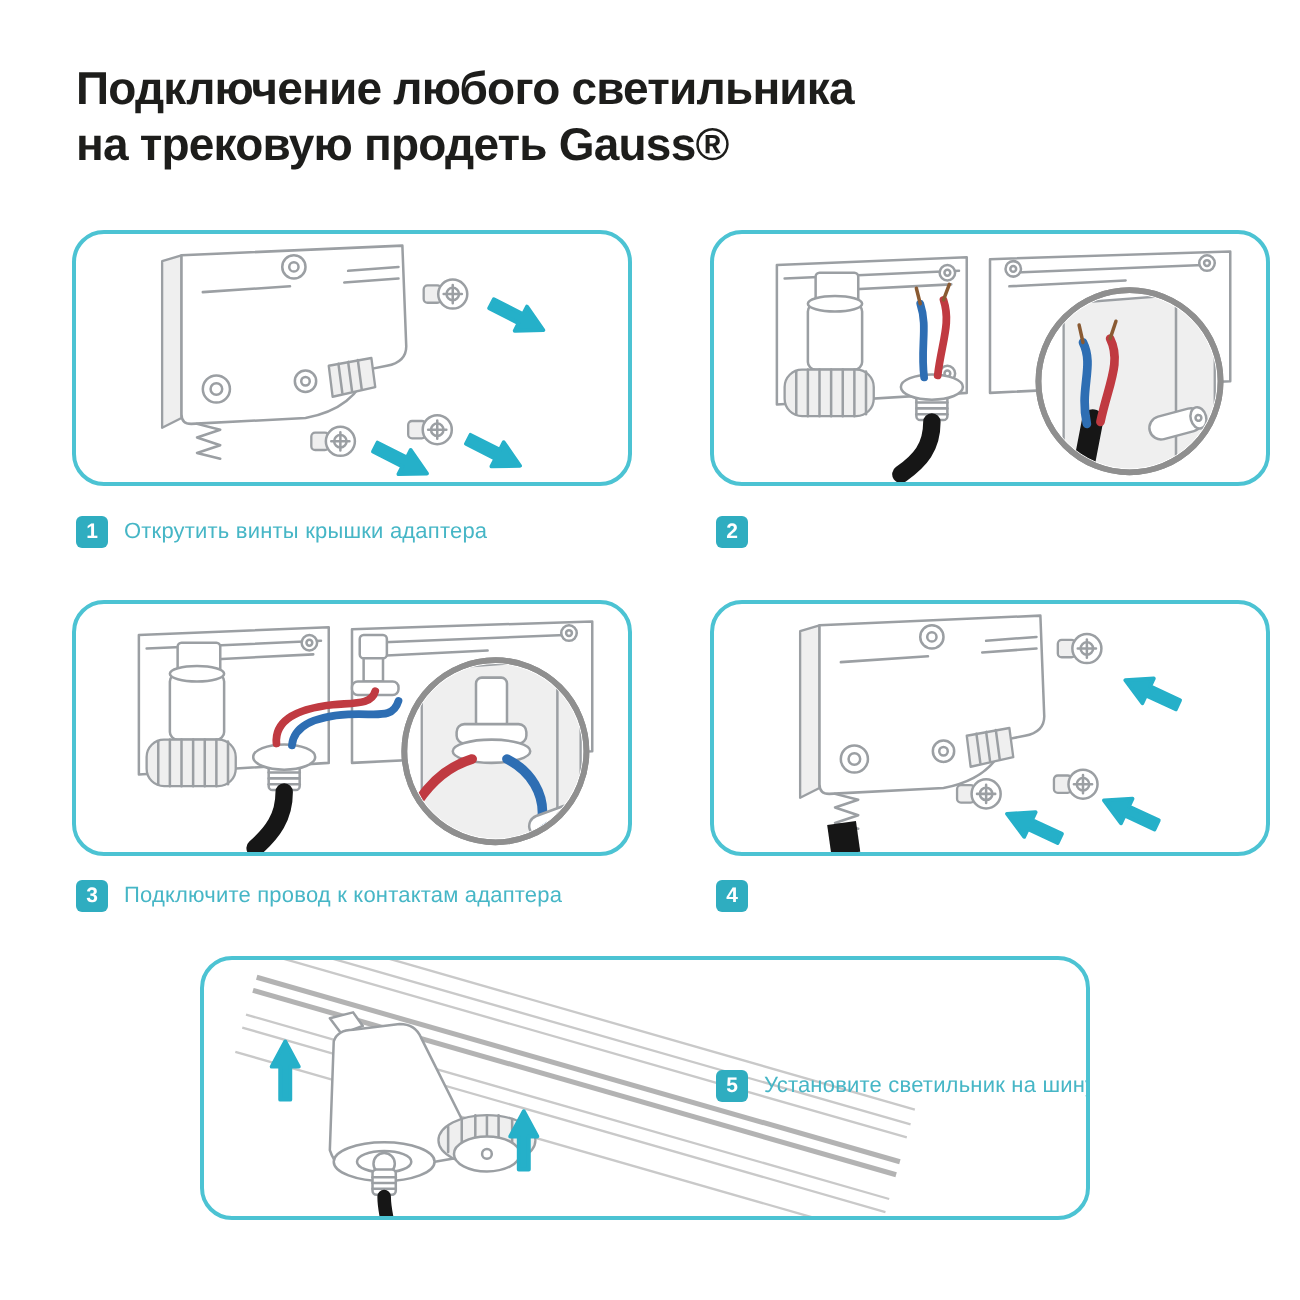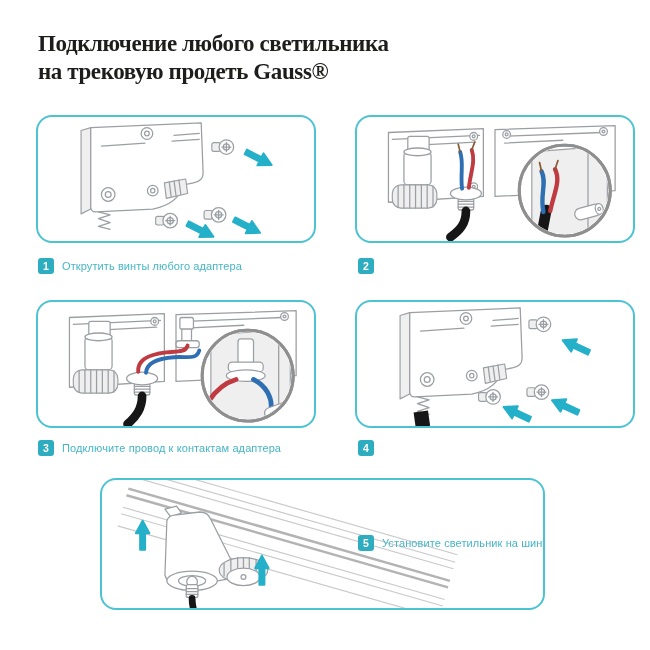--- a/index.html
+++ b/index.html
@@ -11,21 +11,21 @@
     --wire-red:#c03a41;
     --wire-blue:#2e6eb3;
     --cable-black:#161616;
     --line-gray:#9b9fa3;
     --light-fill:#efefef;
   }
   html,body{margin:0;padding:0;background:#fff;}
   #canvas{position:relative;width:650px;height:650px;background:#fff;overflow:hidden;
           font-family:"Liberation Sans",sans-serif;}
   .title{position:absolute;left:38px;top:30px;font-weight:700;font-size:23px;
-         line-height:28px;letter-spacing:-0.4px;color:var(--title-text);font-family:Liberation Serif, serif;}
+         line-height:28px;letter-spacing:-0.4px;color:var(--title-text);}
   .panel{position:absolute;border:2px solid var(--panel-border);border-radius:16px;
          background:#fff;overflow:hidden;box-sizing:border-box;}
   #panel1{left:36px;top:115px;width:280px;height:128px;}
   #panel2{left:355px;top:115px;width:280px;height:128px;}
   #panel3{left:36px;top:300px;width:280px;height:128px;}
   #panel4{left:355px;top:300px;width:280px;height:128px;}
   #panel5{left:100px;top:478px;width:445px;height:132px;}
   .panel svg{display:block;width:100%;height:100%;}
   .caption{position:absolute;display:flex;align-items:center;gap:8px;white-space:nowrap;}
   #caption1{left:38px;top:258px;}
@@ -356,21 +356,21 @@
         </g>
     </svg>
     <div class="caption" id="caption5">
       <span class="badge">5</span>
       <span class="caption-label">Установите светильник на шину</span>
     </div>
   </div>
 
   <div class="caption" id="caption1">
     <span class="badge">1</span>
-    <span class="caption-label">Открутить винты любого адаптера</span>
+    <span class="caption-label">Открутить винты крышки адаптера</span>
   </div>
   <div class="caption" id="caption2">
     <span class="badge">2</span>
   </div>
   <div class="caption" id="caption3">
     <span class="badge">3</span>
     <span class="caption-label">Подключите провод к контактам адаптера</span>
   </div>
   <div class="caption" id="caption4">
     <span class="badge">4</span>

